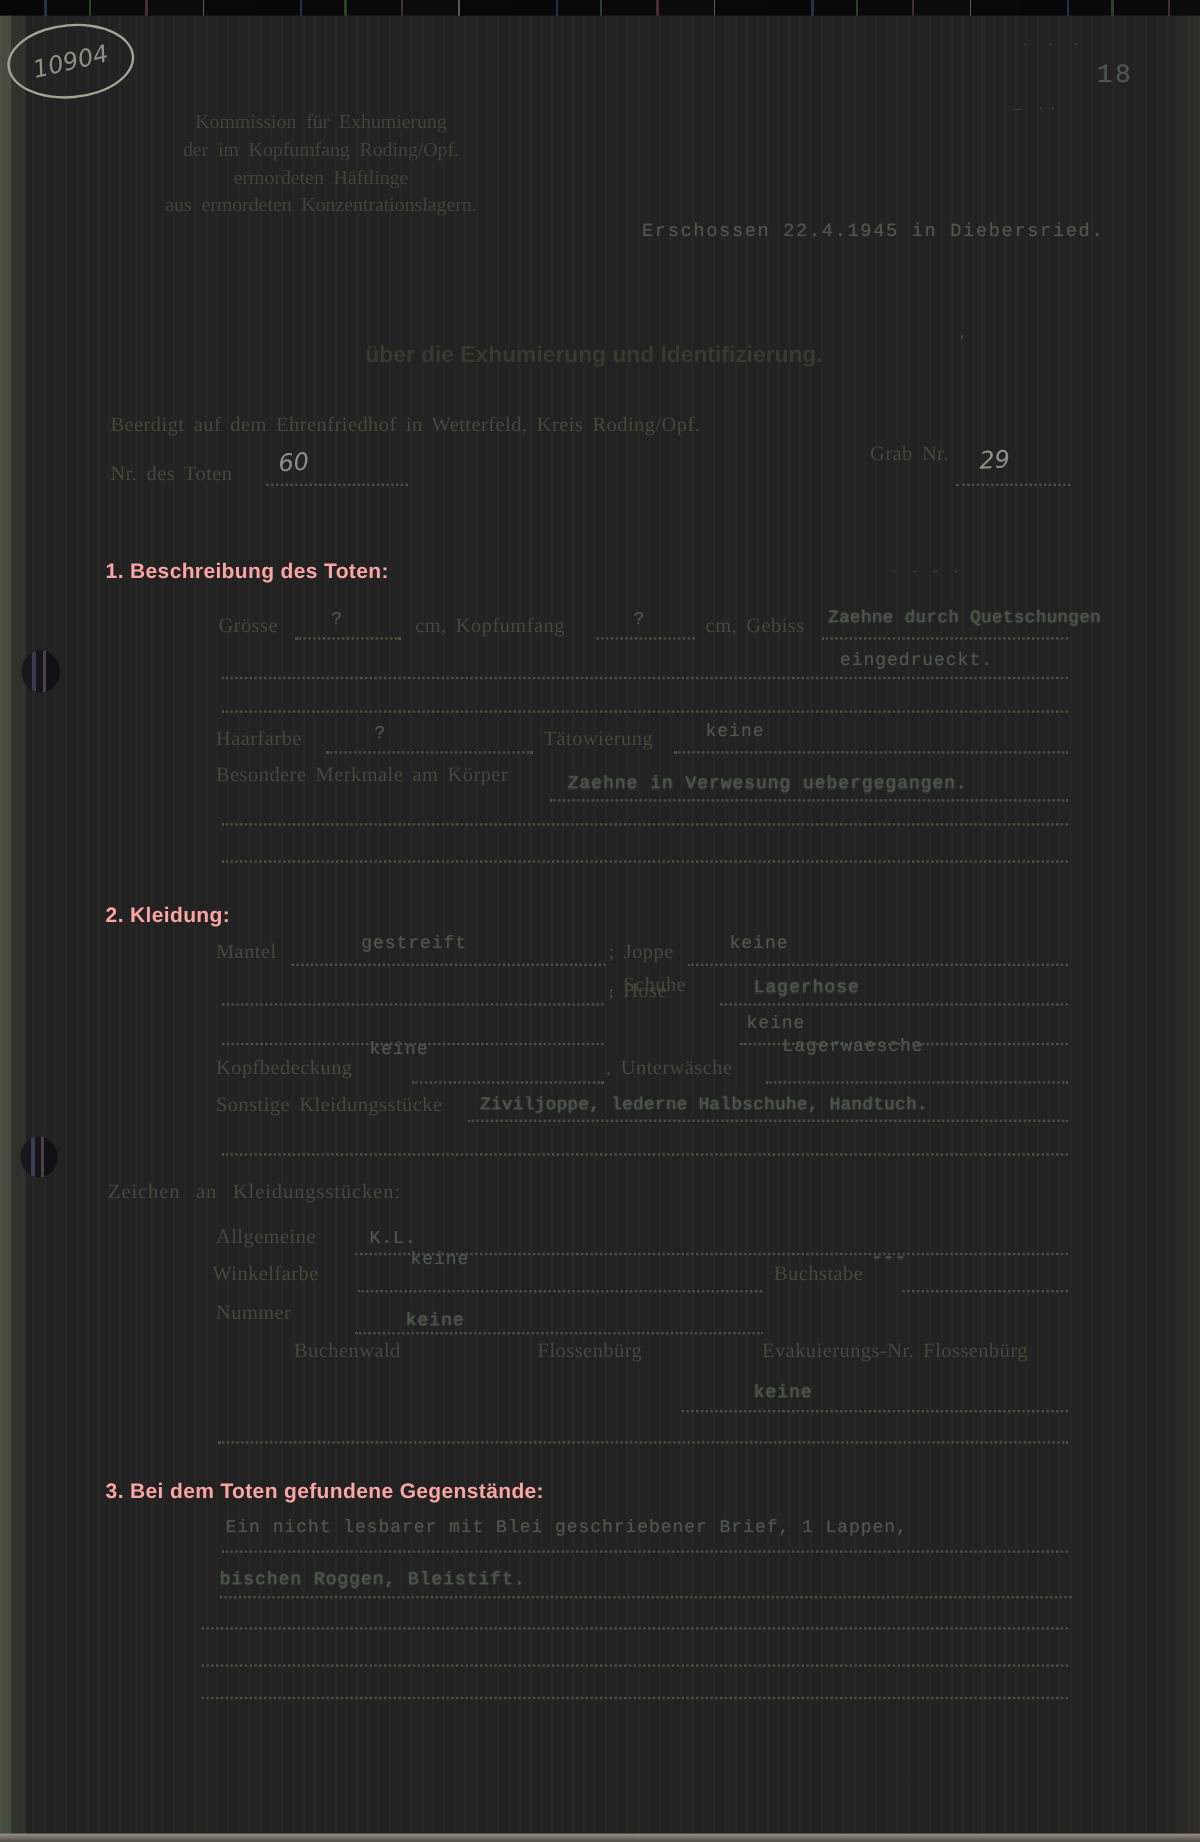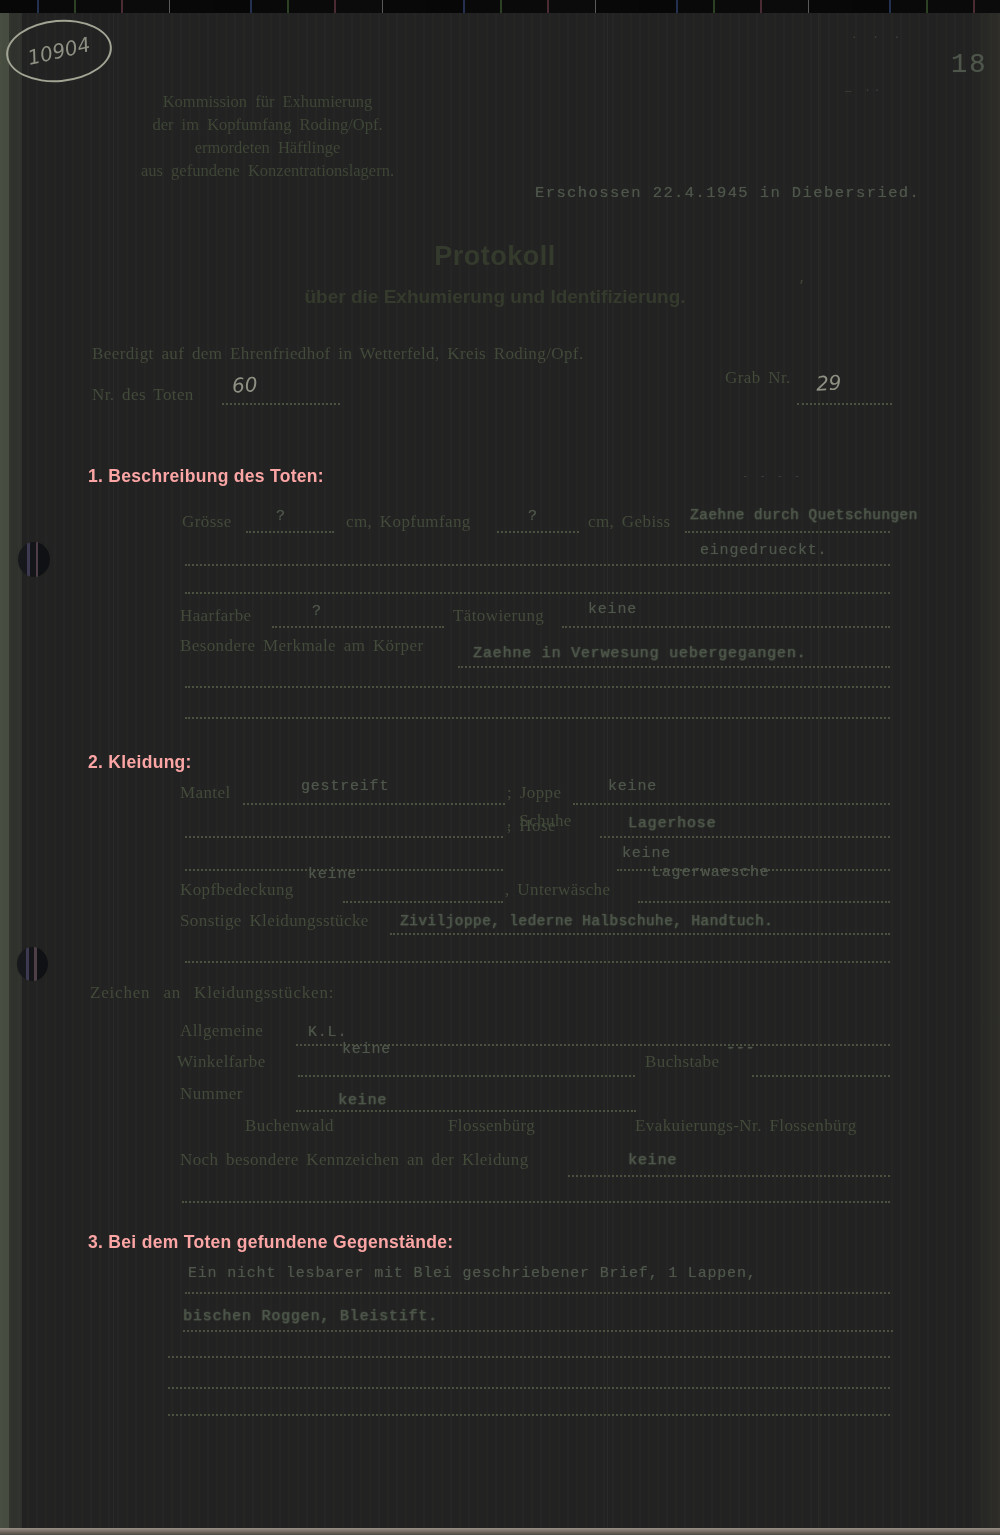--- a/index.html
+++ b/index.html
@@ -51,35 +51,34 @@
   <div class="topstrip"></div>
   <div class="bottomstrip"></div>
 
   <div class="hole" style="left:18px;top:542px;width:32px;height:35px"></div>
   <div class="hole" style="left:17px;top:947px;width:31px;height:34px"></div>
 
   <div class="oval">
     <span class="pencil" style="position:static;font-size:20px;transform:rotate(-8deg)">10904</span>
   </div>
 
-  <div class="typed" style="left:951px;top:50px;font-size:27px;letter-spacing:2px">18</div>
+  <div class="typed" style="left:914px;top:50px;font-size:22px;letter-spacing:2px">18</div>
   <div class="art" style="left:851px;top:31px;font-size:11px;letter-spacing:4px">· · ·</div>
   <div class="art" style="left:845px;top:84px;font-size:11px;letter-spacing:3px">– ··</div>
   <div class="art" style="left:797px;top:278px;font-size:14px">’</div>
 
   <div class="lhead">
     <div>Kommission für Exhumierung</div>
     <div>der im Kopfumfang Roding/Opf.</div>
     <div>ermordeten Häftlinge</div>
-    <div>aus gefundene Konzentrationslagern.</div>
+    <div>aus ermordeten Konzentrationslagern.</div>
   </div>
 
   <div class="typed" style="left:535px;top:184px;font-size:15.5px;letter-spacing:1.4px">Erschossen 22.4.1945 in Diebersried.</div>
 
-  <div class="cen" style="top:241px;font-size:27px;letter-spacing:.5px">Protokoll</div>
   <div class="cen" style="top:286px;font-size:19px">über die Exhumierung und Identifizierung.</div>
 
   <div class="serif" style="left:92px;top:344px">Beerdigt auf dem Ehrenfriedhof in Wetterfeld, Kreis Roding/Opf.</div>
 
   <div class="serif" style="left:92px;top:385px">Nr. des Toten</div>
   <div class="dot" style="left:222px;top:403px;width:118px"></div>
   <div class="pencil" style="left:232px;top:373px;font-size:20px;transform:rotate(-4deg)">60</div>
   <div class="serif" style="left:725px;top:368px">Grab Nr.</div>
   <div class="dot" style="left:797px;top:403px;width:95px"></div>
   <div class="pencil" style="left:816px;top:371px;font-size:20px;transform:rotate(-3deg)">29</div>
@@ -164,21 +163,20 @@
   <div class="dot" style="left:752px;top:1075px;width:138px"></div>
 
   <div class="serif" style="left:180px;top:1084px">Nummer</div>
   <div class="dot" style="left:296px;top:1110px;width:340px"></div>
   <div class="typed smudge" style="left:338px;top:1092px">keine</div>
 
   <div class="serif" style="left:245px;top:1116px">Buchenwald</div>
   <div class="serif" style="left:448px;top:1116px">Flossenbürg</div>
   <div class="serif" style="left:635px;top:1116px">Evakuierungs-Nr. Flossenbürg</div>
 
-  <div class="serif" style="left:180px;top:1150px">Noch besondere Kennzeichen an der Kleidung</div>
   <div class="dot" style="left:568px;top:1175px;width:322px"></div>
   <div class="typed smudge" style="left:628px;top:1152px">keine</div>
 
   <div class="dot" style="left:182px;top:1201px;width:708px"></div>
 
   <div class="bhead" style="left:88px;top:1232px">3. Bei dem Toten gefundene Gegenstände:</div>
   <div class="typed" style="left:188px;top:1265px">Ein nicht lesbarer mit Blei geschriebener Brief, 1 Lappen,</div>
   <div class="dot" style="left:185px;top:1292px;width:705px"></div>
   <div class="typed smudge" style="left:183px;top:1308px">bischen Roggen, Bleistift.</div>
   <div class="dot" style="left:183px;top:1330px;width:710px"></div>

